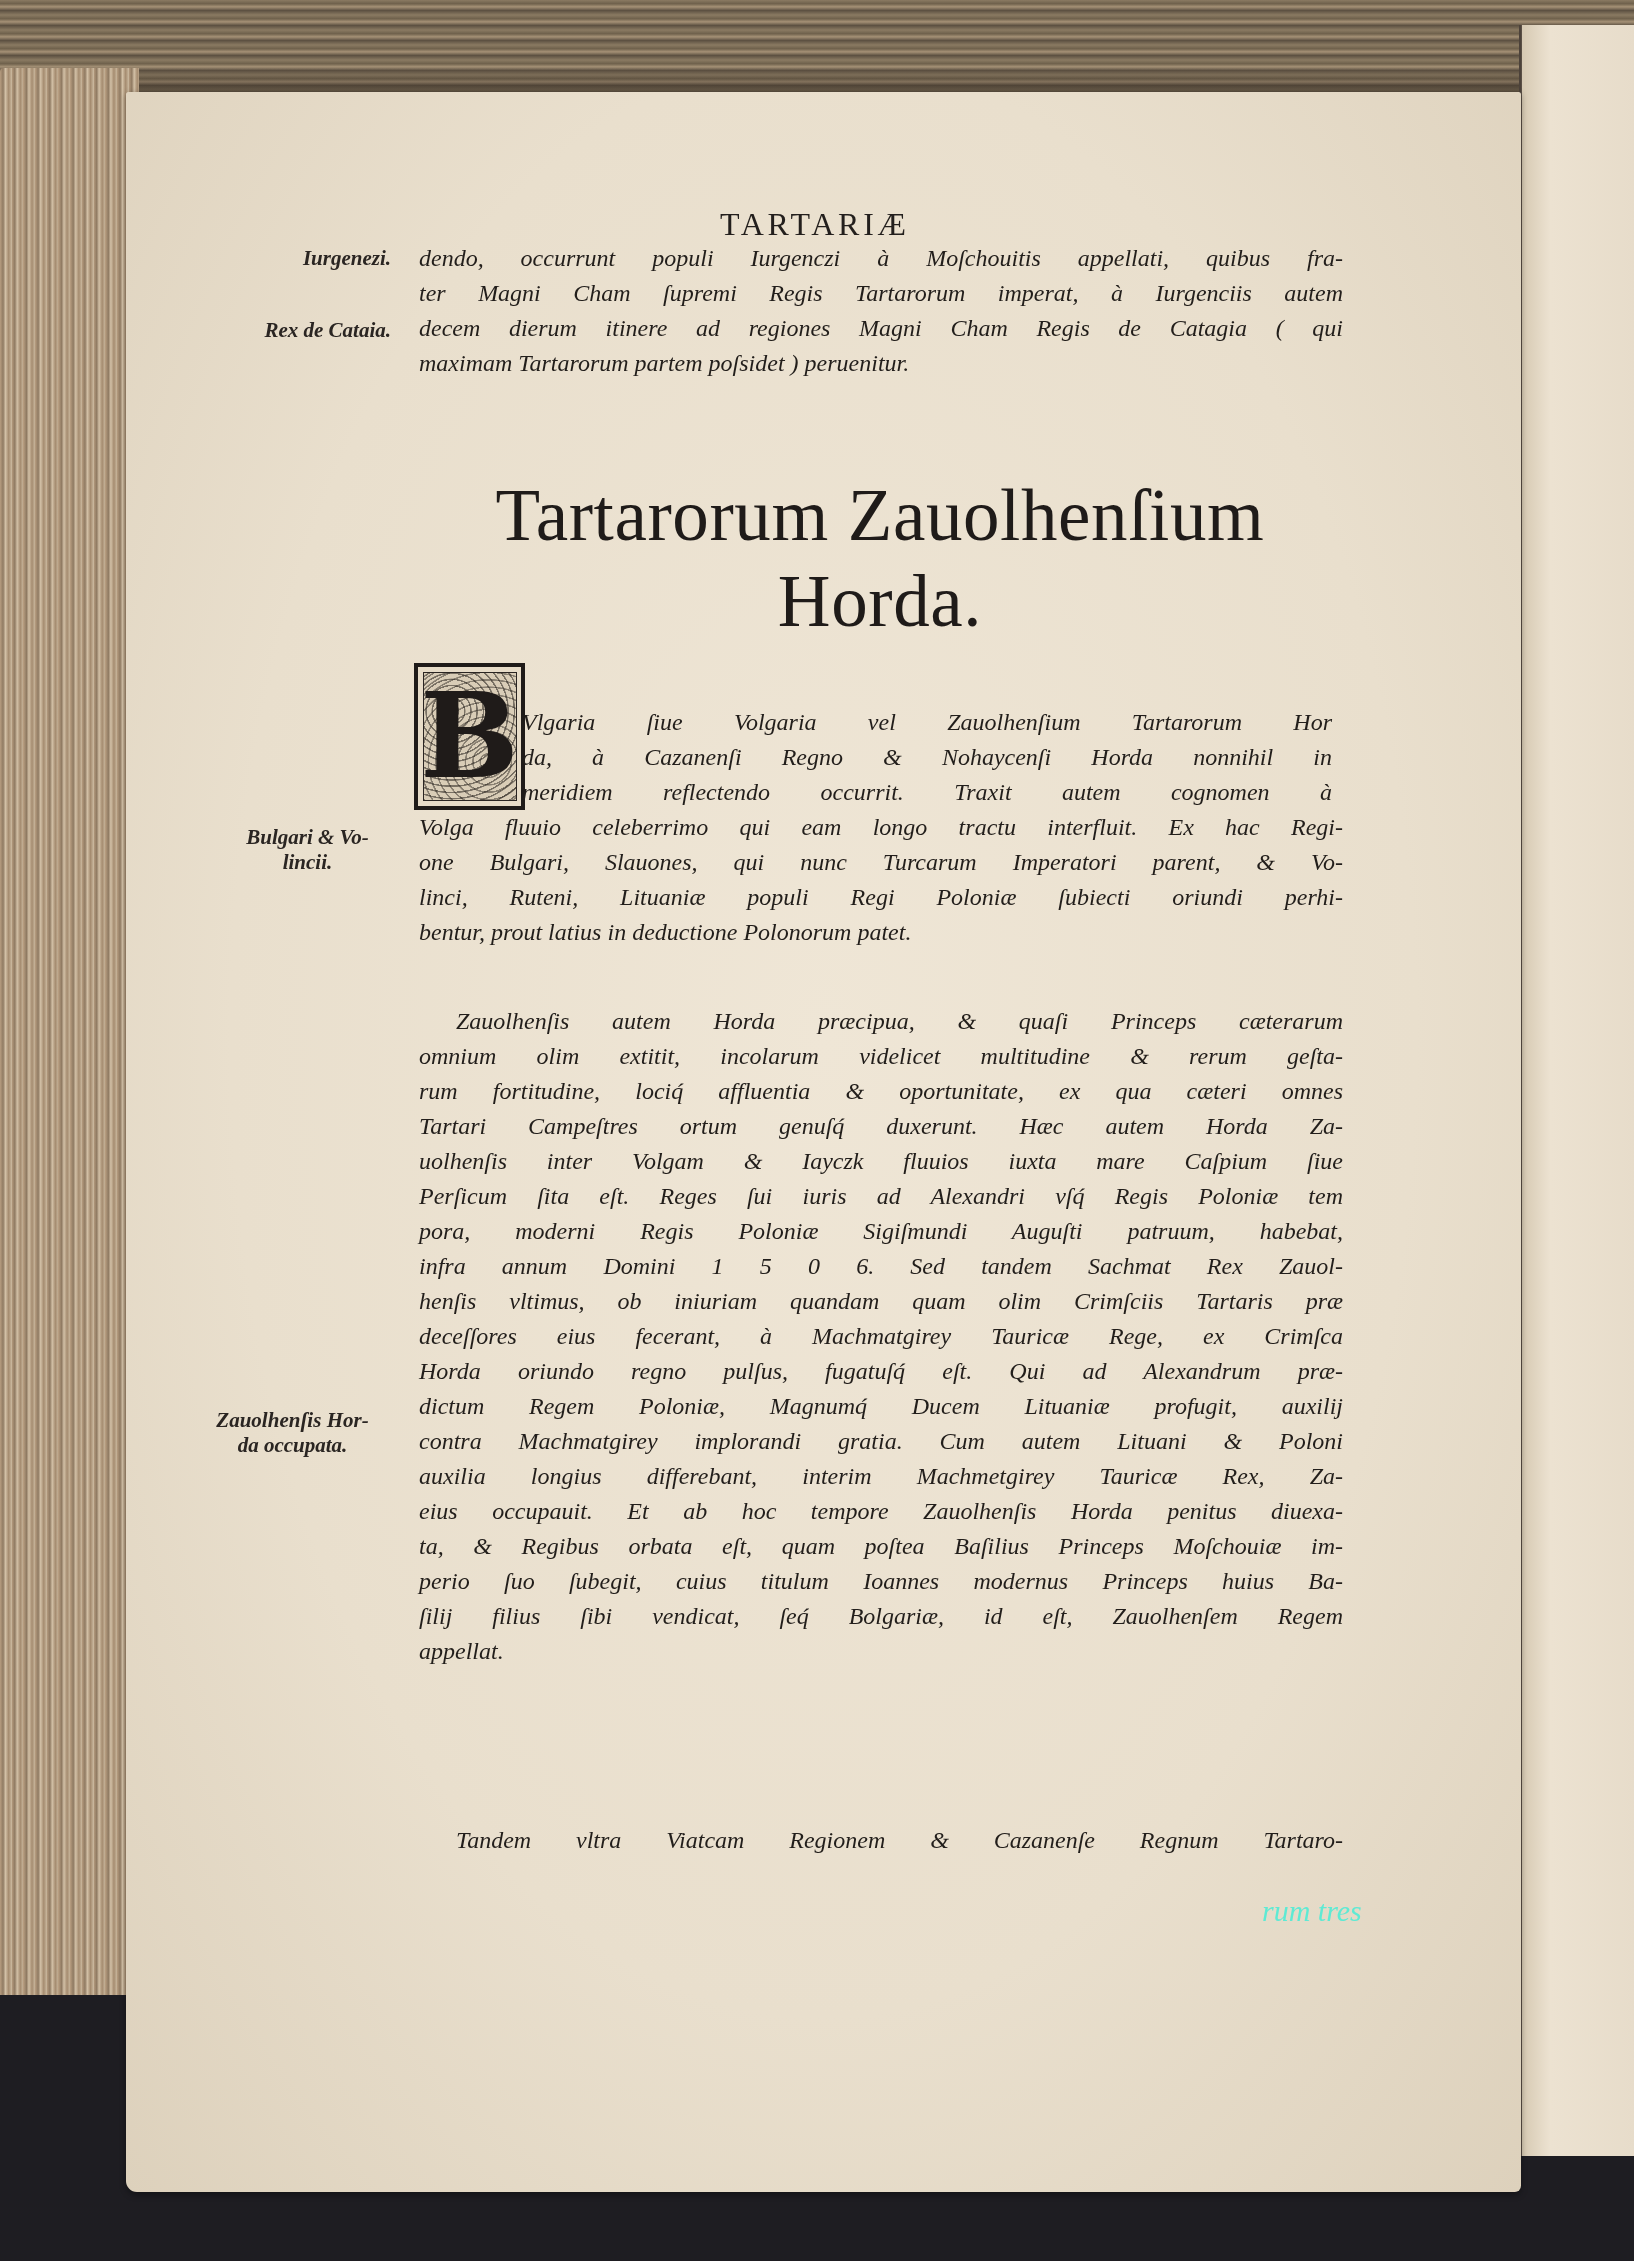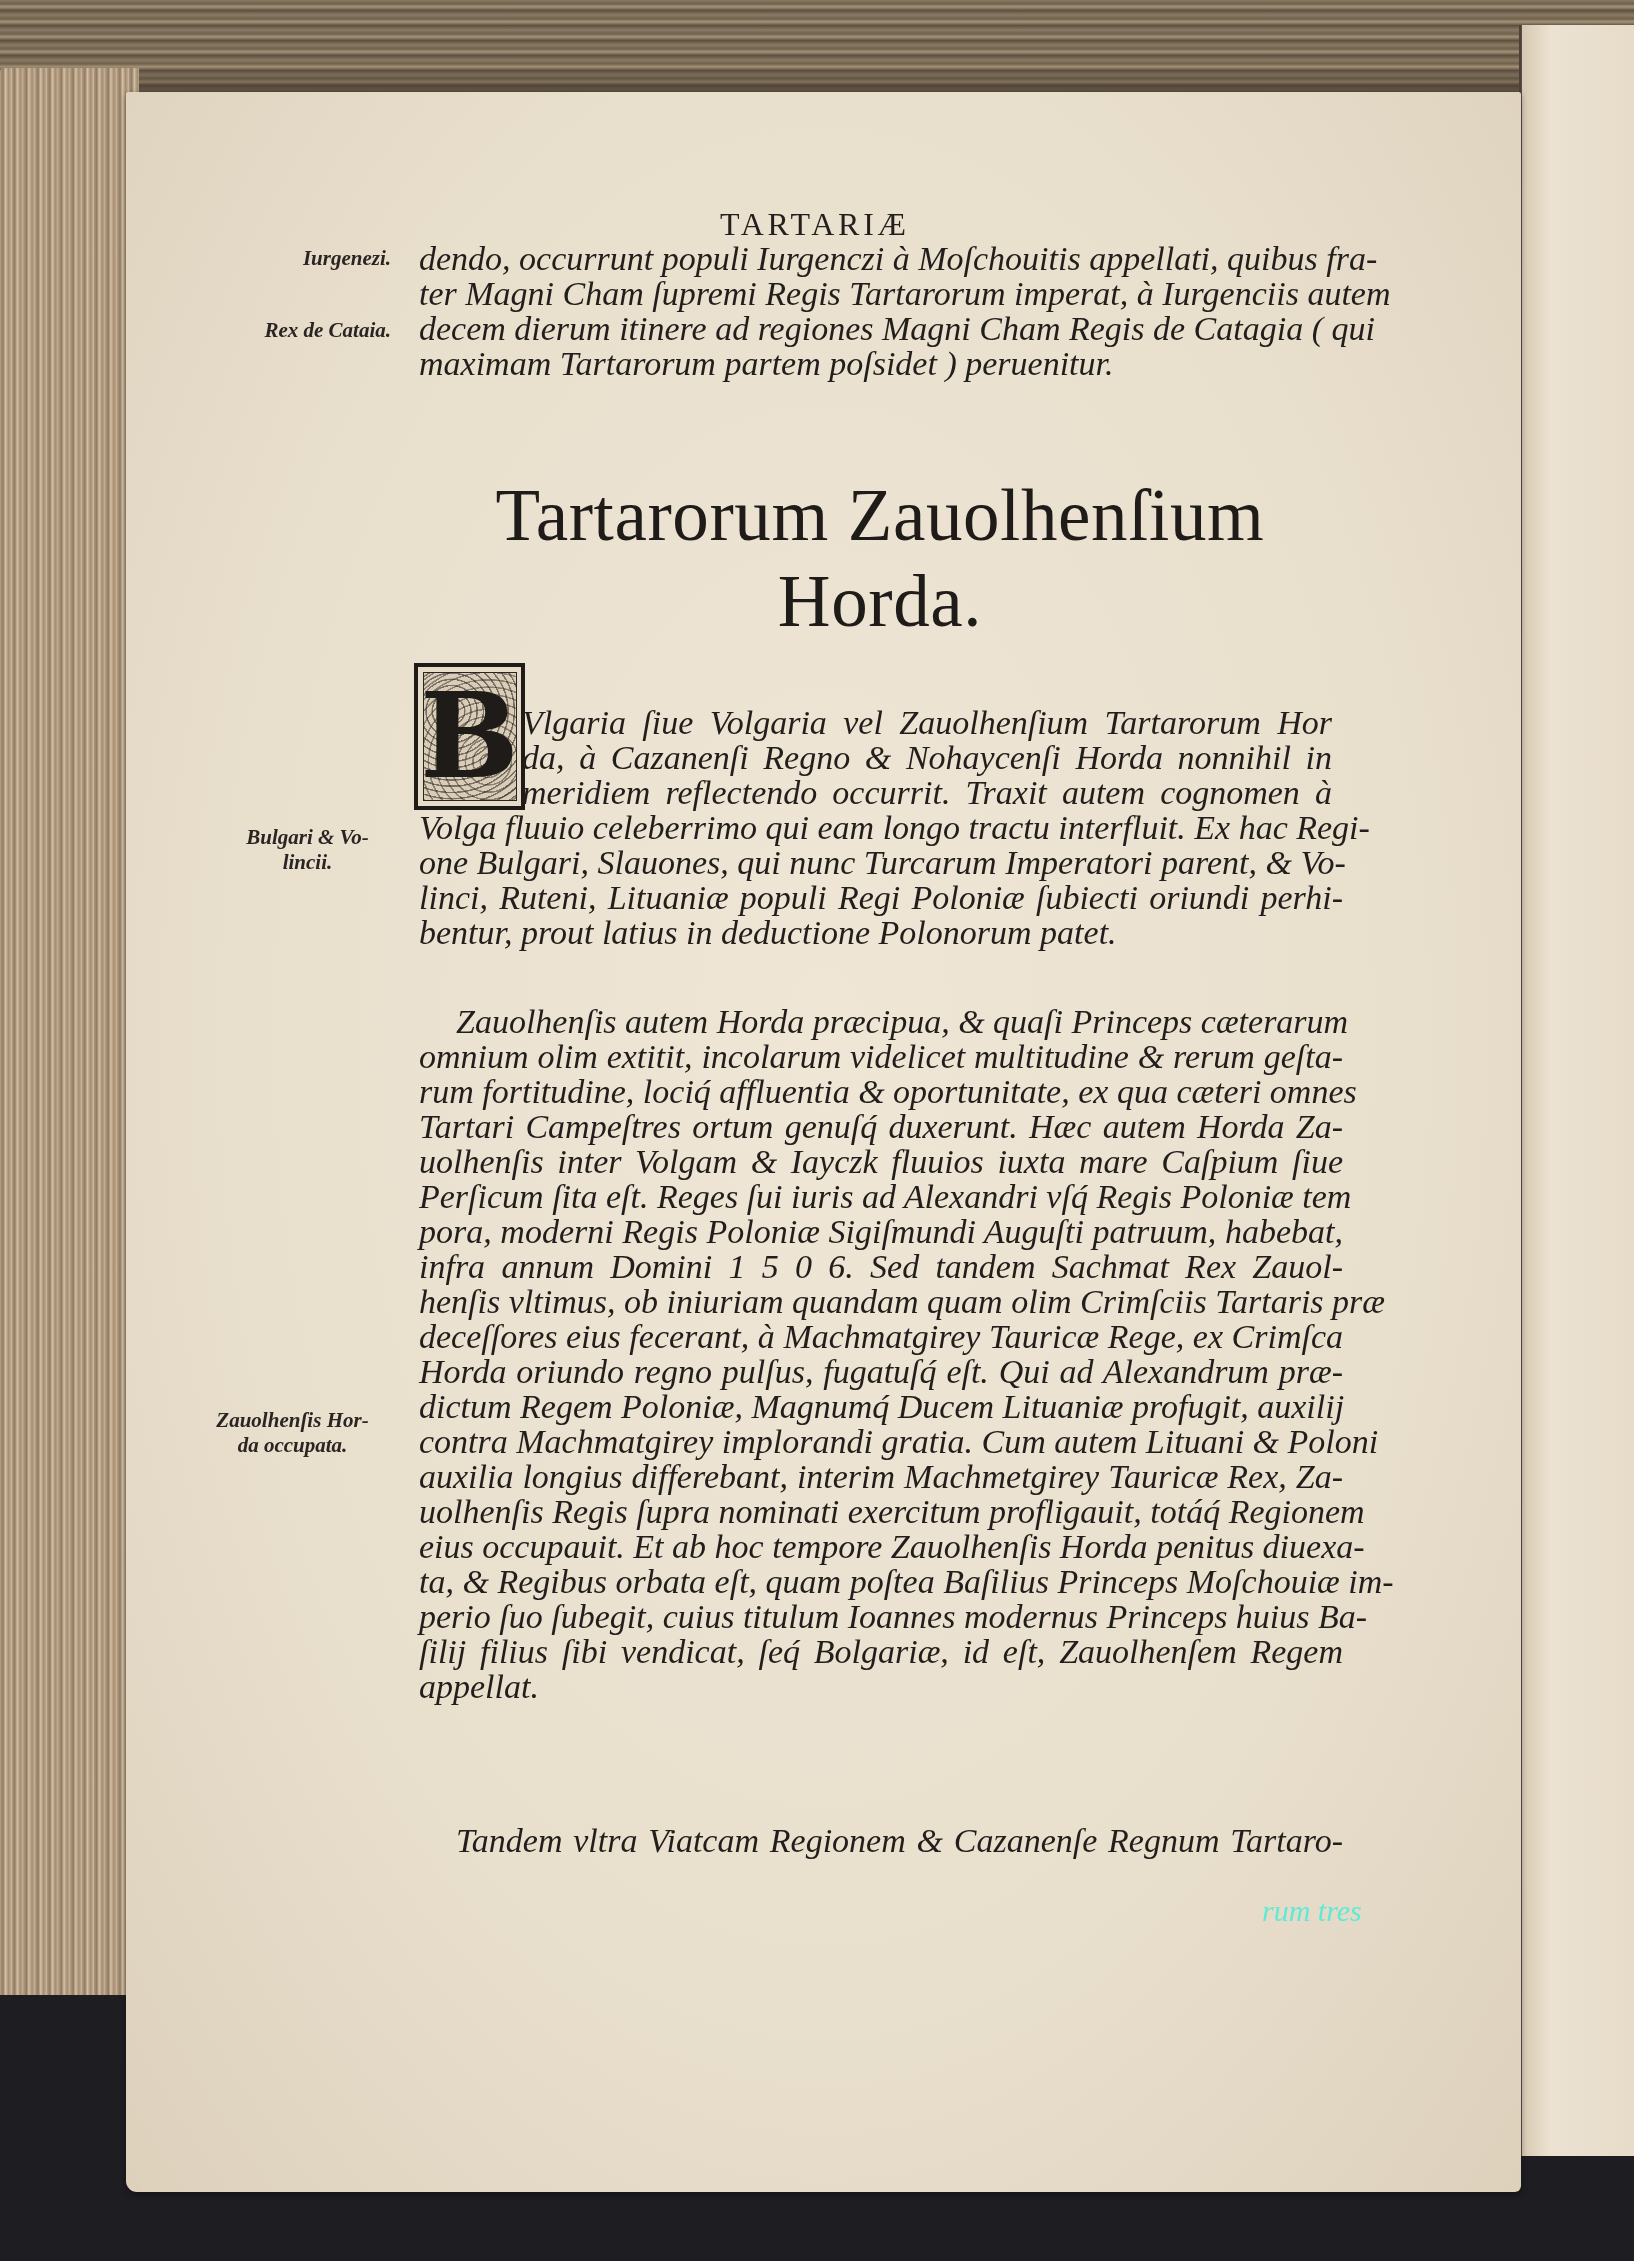--- a/index.html
+++ b/index.html
@@ -39,21 +39,21 @@
     .gutter-line {
       position: absolute; left: 1519px; top: 25px; width: 1.8px; height: 2143px; background: #4c423a;
     }
 
     .running-head {
       position: absolute; left: 720px; top: 206px;
       font-size: 32px; letter-spacing: 3.7px; color: #231f1d; font-weight: normal;
     }
     .body-text {
       position: absolute; left: 419px; width: 924px;
-      font-style: italic; font-size: 34px; line-height: 35px; color: #221e1b;
+      font-style: italic; font-size: 24px; line-height: 35px; color: #221e1b;
       text-align: justify; text-align-last: justify;
     }
     .body-text .line { display: block; height: 35px; white-space: nowrap; }
     .body-text .line.last { text-align-last: left; }
     .margin-note {
       position: absolute; font-style: italic; font-weight: bold; font-size: 21px;
       line-height: 25px; color: #2a2522; text-align: right; width: 185px;
     }
     .title-line {
       position: absolute; color: #1f1b19; font-size: 73px; text-align: center;
@@ -141,21 +141,20 @@
   <span class="line">uolhenſis inter Volgam &amp; Iayczk fluuios iuxta mare Caſpium ſiue</span>
   <span class="line">Perſicum ſita eſt. Reges ſui iuris ad Alexandri vſq́ Regis Poloniæ tem</span>
   <span class="line">pora, moderni Regis Poloniæ Sigiſmundi Auguſti patruum, habebat,</span>
   <span class="line">infra annum Domini 1 5 0 6. Sed tandem Sachmat Rex Zauol-</span>
   <span class="line">henſis vltimus, ob iniuriam quandam quam olim Crimſciis Tartaris præ</span>
   <span class="line">deceſſores eius fecerant, à Machmatgirey Tauricæ Rege, ex Crimſca</span>
   <span class="line">Horda oriundo regno pulſus, fugatuſq́ eſt. Qui ad Alexandrum præ-</span>
   <span class="line">dictum Regem Poloniæ, Magnumq́ Ducem Lituaniæ profugit, auxilij</span>
   <span class="line">contra Machmatgirey implorandi gratia. Cum autem Lituani &amp; Poloni</span>
   <span class="line">auxilia longius differebant, interim Machmetgirey Tauricæ Rex, Za-</span>
-  <span class="line">uolhenſis Regis ſupra nominati exercitum profligauit, totáq́ Regionem</span>
   <span class="line">eius occupauit. Et ab hoc tempore Zauolhenſis Horda penitus diuexa-</span>
   <span class="line">ta, &amp; Regibus orbata eſt, quam poſtea Baſilius Princeps Moſchouiæ im-</span>
   <span class="line">perio ſuo ſubegit, cuius titulum Ioannes modernus Princeps huius Ba-</span>
   <span class="line">ſilij filius ſibi vendicat, ſeq́ Bolgariæ, id eſt, Zauolhenſem Regem</span>
   <span class="line last">appellat.</span>
 </div>
 
 <div class="body-text" style="top:1823px;">
   <span class="line" style="padding-left:37px; box-sizing:border-box;">Tandem vltra Viatcam Regionem &amp; Cazanenſe Regnum Tartaro-</span>
 </div>

